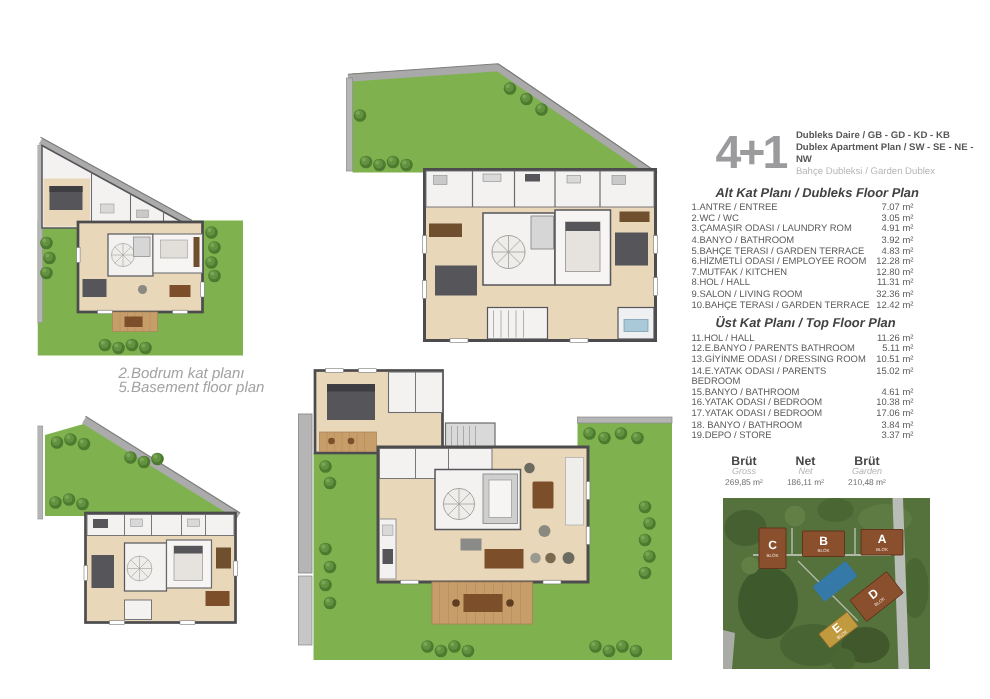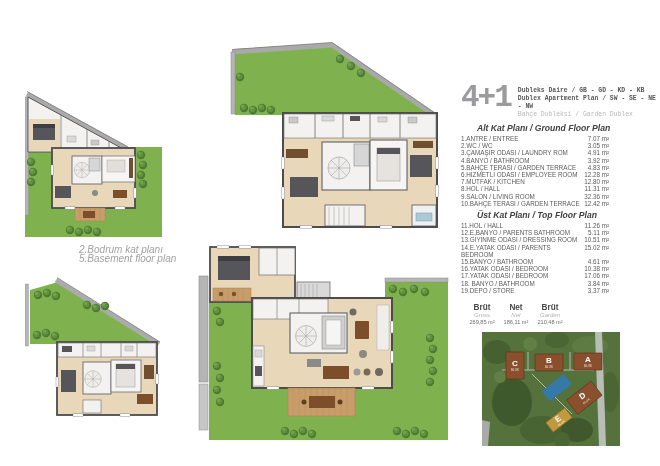--- a/index.html
+++ b/index.html
@@ -3,34 +3,34 @@
 <meta charset="utf-8">
 <style>
   html,body{margin:0;padding:0;background:#ffffff;}
   .sheet{
     position:relative;width:660px;height:466px;background:#ffffff;overflow:hidden;
     font-family:"Liberation Sans", sans-serif;color:#58585a;
   }
   .plan{position:absolute;}
   .caption{position:absolute;font-size:10px;line-height:9px;font-style:italic;color:#a2a2a4;}
   
-  .unit-hdr{position:absolute;left:461px;top:84px;display:flex;align-items:flex-start;font-family:Liberation Mono, monospace;}
+  .unit-hdr{position:absolute;left:477px;top:84px;display:flex;align-items:center;}
   .unit-big{font-size:31px;font-weight:800;letter-spacing:-2px;line-height:27px;color:#9b9b9d;}
   .hdr-lines{margin-left:7px;padding-top:3px;}
   .hdr-lines .hl{font-size:6.4px;line-height:8px;font-weight:bold;color:#58585a;}
   .hdr-lines .hl.light{font-weight:normal;color:#b7b7b9;}
   .sec-title{position:absolute;left:477px;font-size:8.6px;font-weight:bold;font-style:italic;color:#414143;}
   .sec-title.g{top:123px;}
   .sec-title.t{top:210px;}
   .room-list{position:absolute;left:461px;width:148px;}
   .room-list.g{top:135px;}
   .room-list.t{top:222px;}
   .row{display:flex;justify-content:space-between;font-size:6.3px;line-height:7.2px;color:#5a5a5c;}
   .row .ra{text-align:right;white-space:nowrap;}
-  .summary{position:absolute;left:465px;top:303px;width:116px;display:flex;justify-content:flex-start;}
+  .summary{position:absolute;left:479px;top:303px;width:116px;display:flex;justify-content:space-between;}
   .sum-col{text-align:center;min-width:34px;}
   .sum-label{font-size:8.2px;font-weight:bold;color:#48484a;line-height:9px;}
   .sum-sub{font-size:6px;font-style:italic;color:#b2b2b4;line-height:7px;}
   .sum-val{font-size:5.6px;color:#6e6e70;line-height:7px;}
   .blk{font:bold 8px "Liberation Sans", sans-serif;fill:#ffffff;text-anchor:middle;}
   .blks{font:3px "Liberation Sans", sans-serif;fill:#ffffff;opacity:.85;text-anchor:middle;}
 </style>
 </head>
 <body>
 
@@ -346,21 +346,21 @@
 
   <div class="unit-hdr">
     <div class="unit-big">4+1</div>
     <div class="hdr-lines">
       <div class="hl">Dubleks Daire / GB - GD - KD - KB</div>
       <div class="hl">Dublex Apartment Plan / SW - SE - NE - NW</div>
       <div class="hl light">Bahçe Dubleksi / Garden Dublex</div>
     </div>
   </div>
 
-  <div class="sec-title g">Alt Kat Planı / Ground Floor Plan</div>
+  <div class="sec-title g">Alt Kat Planı / Dubleks Floor Plan</div>
   <div class="room-list g">
     <div class="row">
         <span class="rn">1.ANTRE / ENTREE</span>
         <span class="ra">7.07 m²</span>
       </div>
     <div class="row">
         <span class="rn">2.WC / WC</span>
         <span class="ra">3.05 m²</span>
       </div>
     <div class="row">

